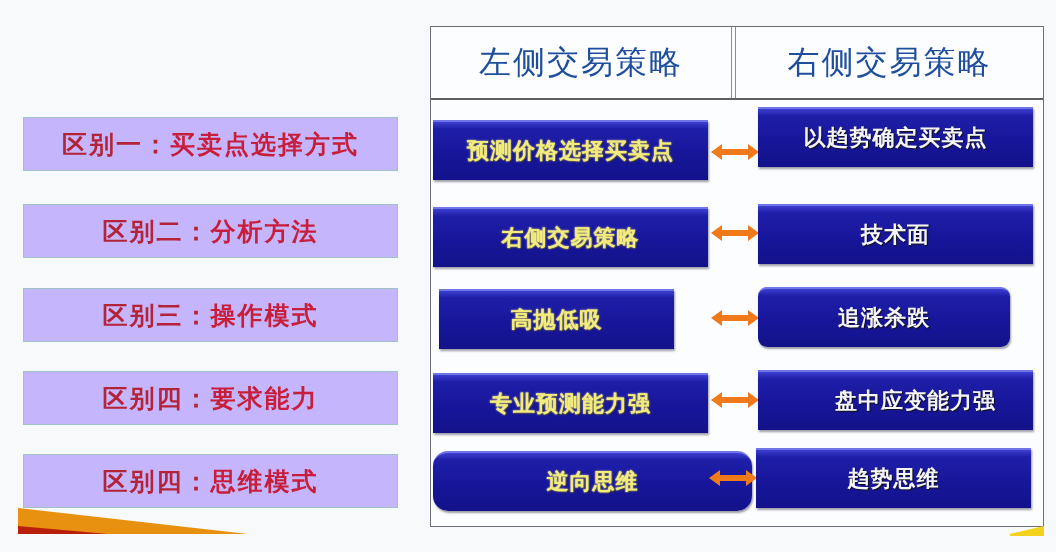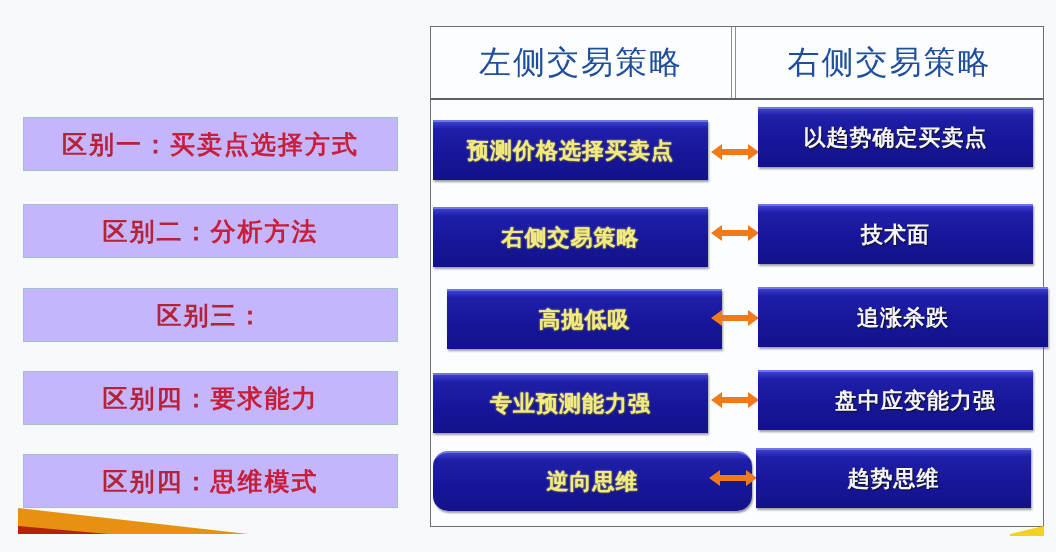--- a/index.html
+++ b/index.html
@@ -54,20 +54,21 @@
 <div class="label-box" style="top:117px;">
   <span class="label-prefix">区别一：</span>
   <span>买卖点选择方式</span>
 </div>
 <div class="label-box" style="top:204px;">
   <span class="label-prefix">区别二：</span>
   <span>分析方法</span>
 </div>
 <div class="label-box" style="top:288px;">
   <span class="label-prefix">区别三：</span>
+  <span>操作模式</span>
 </div>
 <div class="label-box" style="top:371px;">
   <span class="label-prefix">区别四：</span>
   <span>要求能力</span>
 </div>
 <div class="label-box" style="top:454px;">
   <span class="label-prefix">区别四：</span>
   <span>思维模式</span>
 </div>
 
@@ -88,25 +89,25 @@
     <polygon points="0,8 11,0 11,5 37,5 37,0 48,8 37,16 37,11 11,11 11,16" fill="#f07a1a"></polygon>
   </svg>
   <div class="strat-box strat-right" style="left:327px; top:80px; width:275px;">以趋势确定买卖点</div>
 
   <div class="strat-box strat-left" style="left:2px; top:180px; width:275px;">右侧交易策略</div>
   <svg class="arrow" style="left:280px; top:198px;" viewBox="0 0 48 16">
     <polygon points="0,8 11,0 11,5 37,5 37,0 48,8 37,16 37,11 11,11 11,16" fill="#f07a1a"></polygon>
   </svg>
   <div class="strat-box strat-right" style="left:327px; top:177px; width:275px;">技术面</div>
 
-  <div class="strat-box strat-left" style="left:16px; top:262px; width:275px;">高抛低吸</div>
+  <div class="strat-box strat-left" style="left:8px; top:262px; width:235px;">高抛低吸</div>
   <svg class="arrow" style="left:280px; top:283px;" viewBox="0 0 48 16">
     <polygon points="0,8 11,0 11,5 37,5 37,0 48,8 37,16 37,11 11,11 11,16" fill="#f07a1a"></polygon>
   </svg>
-  <div class="strat-box strat-right" style="left:327px; top:260px; width:290px;">追涨杀跌</div>
+  <div class="strat-box strat-right" style="left:327px; top:260px; width:252px;border-radius:9px;">追涨杀跌</div>
 
   <div class="strat-box strat-left" style="left:2px; top:346px; width:275px;">专业预测能力强</div>
   <svg class="arrow" style="left:280px; top:365px;" viewBox="0 0 48 16">
     <polygon points="0,8 11,0 11,5 37,5 37,0 48,8 37,16 37,11 11,11 11,16" fill="#f07a1a"></polygon>
   </svg>
   <div class="strat-box strat-right" style="left:327px; top:343px; width:275px;padding-left:40px;">盘中应变能力强</div>
 
   <div class="strat-box strat-left" style="left:2px; top:424px; width:319px;border-radius:15px;">逆向思维</div>
   <svg class="arrow" style="left:278px; top:443px;" viewBox="0 0 48 16">
     <polygon points="0,8 11,0 11,5 37,5 37,0 48,8 37,16 37,11 11,11 11,16" fill="#f07a1a"></polygon>

